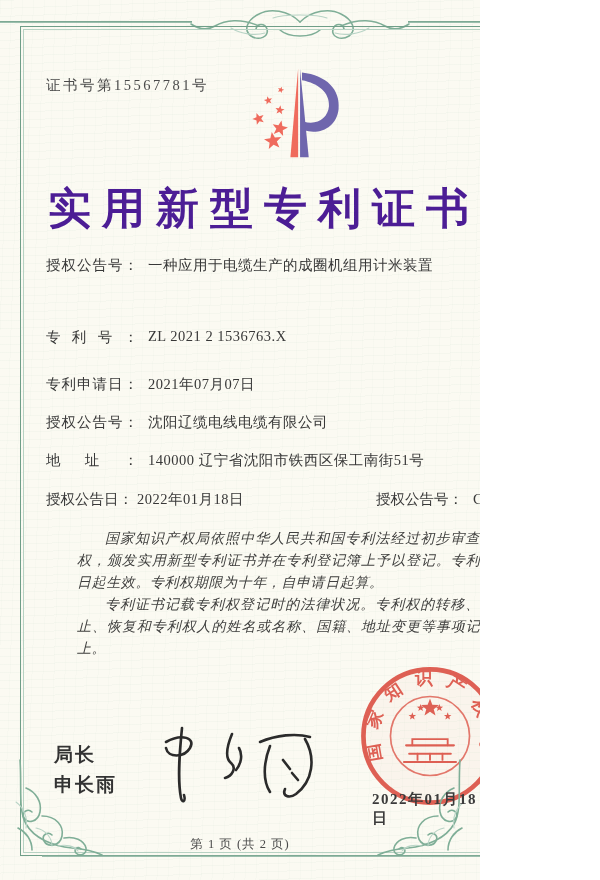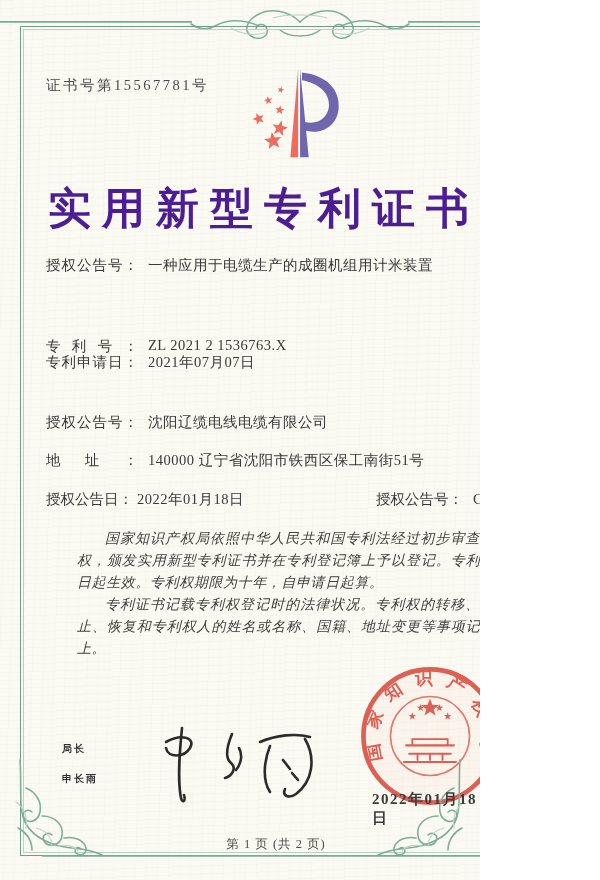--- a/index.html
+++ b/index.html
@@ -40,31 +40,31 @@
   .field{position:absolute; left:46px; font-size:14.5px; white-space:nowrap; color:#383838;}
   .field .lab{display:inline-block; width:92px; text-align:justify; text-align-last:justify; vertical-align:top;}
   .field .val{margin-left:10px; letter-spacing:0.5px;text-align:right;}
   .grant2{position:absolute; left:330px; top:0; white-space:nowrap;}
 
   .paras{position:absolute; left:46px; top:528px; width:508px;
     font-size:14px; line-height:22px; font-style:italic; color:#40403f;
     letter-spacing:0.6px; text-align:justify;margin-left:31px;}
   .paras p{margin:0; text-indent:2em;}
 
-  .officer{position:absolute; left:62px; font-family:"Liberation Sans","DejaVu Sans",sans-serif;
-    font-size:10px; font-weight:600; color:#333; letter-spacing:2px;}
+  .officer{position:absolute; left:54px; font-family:"Liberation Sans","DejaVu Sans",sans-serif;
+    font-size:19px; font-weight:600; color:#333; letter-spacing:2px;}
   .officer.t1{top:742px;} .officer.t2{top:772px;}
   .sig{position:absolute; left:140px; top:718px; width:195px; height:92px;}
 
   .seal{position:absolute; left:352px; top:658px; width:156px; height:156px; opacity:0.92;}
   .seal-date{position:absolute; left:372px; top:790px; font-size:15px; font-weight:600;
     letter-spacing:1.5px; color:#3b3b3b; z-index:5;}
 
   .footer-page{position:absolute; left:0; top:836px; width:100%; text-align:center;
-    font-size:12.5px; color:#4a4a4a; letter-spacing:1px;padding-left:36px;}
+    font-size:12.5px; color:#4a4a4a; letter-spacing:1px;}
   svg{display:block;}
 </style>
 </head>
 <body>
 
 <div class="page">
   <div class="waves"></div>
 
   <div class="topline left"></div>
   <div class="topline right"></div>
@@ -233,24 +233,24 @@
         <rect x="1" y="15" width="5" height="5" fill="#fbfaf2"></rect>
         <rect x="2" y="16" width="3" height="3"></rect>
       </g>
   </svg>
 
   <div class="title">实用新型专利证书</div>
 
   <div class="field" style="top:256px">
     <span class="lab">授权公告号：</span><span class="val">一种应用于电缆生产的成圈机组用计米装置</span>
   </div>
-  <div class="field" style="top:337px">
+  <div class="field" style="top:328px">
     <span class="lab">专利号：</span><span class="val">ZL 2021 2 1536763.X</span>
   </div>
-  <div class="field" style="top:353px">
+  <div class="field" style="top:375px">
     <span class="lab">专利申请日：</span><span class="val">2021年07月07日</span>
   </div>
   <div class="field" style="top:413px">
     <span class="lab">授权公告号：</span><span class="val">沈阳辽缆电线电缆有限公司</span>
   </div>
   <div class="field" style="top:451px">
     <span class="lab">地址：</span><span class="val">140000 辽宁省沈阳市铁西区保工南街51号</span>
   </div>
   <div class="field" style="top:490px">
     <span>授权公告日：</span><span class="val" style="margin-left:4px">2022年01月18日</span>

